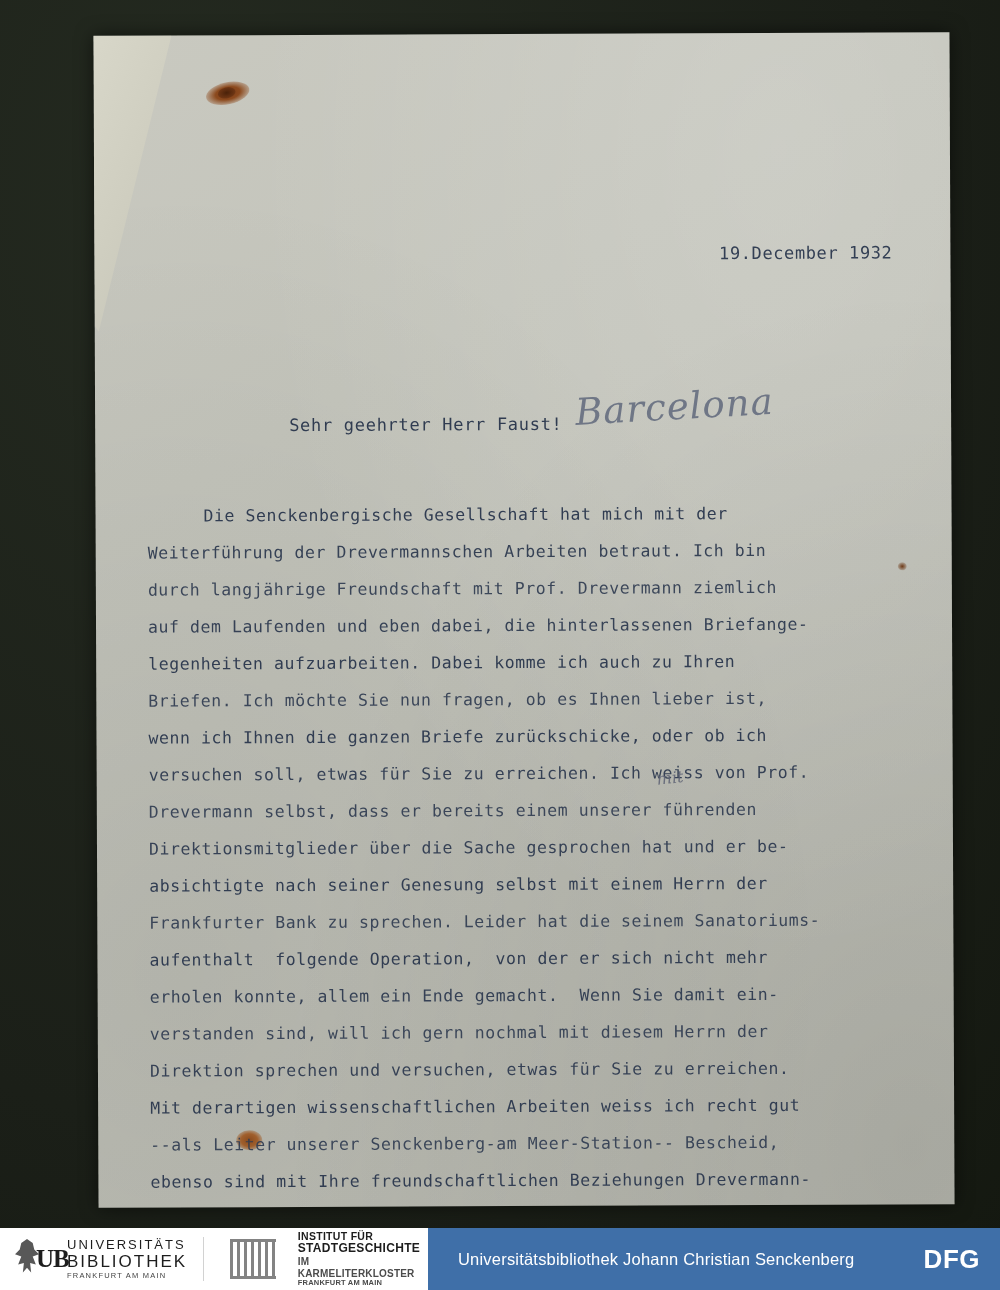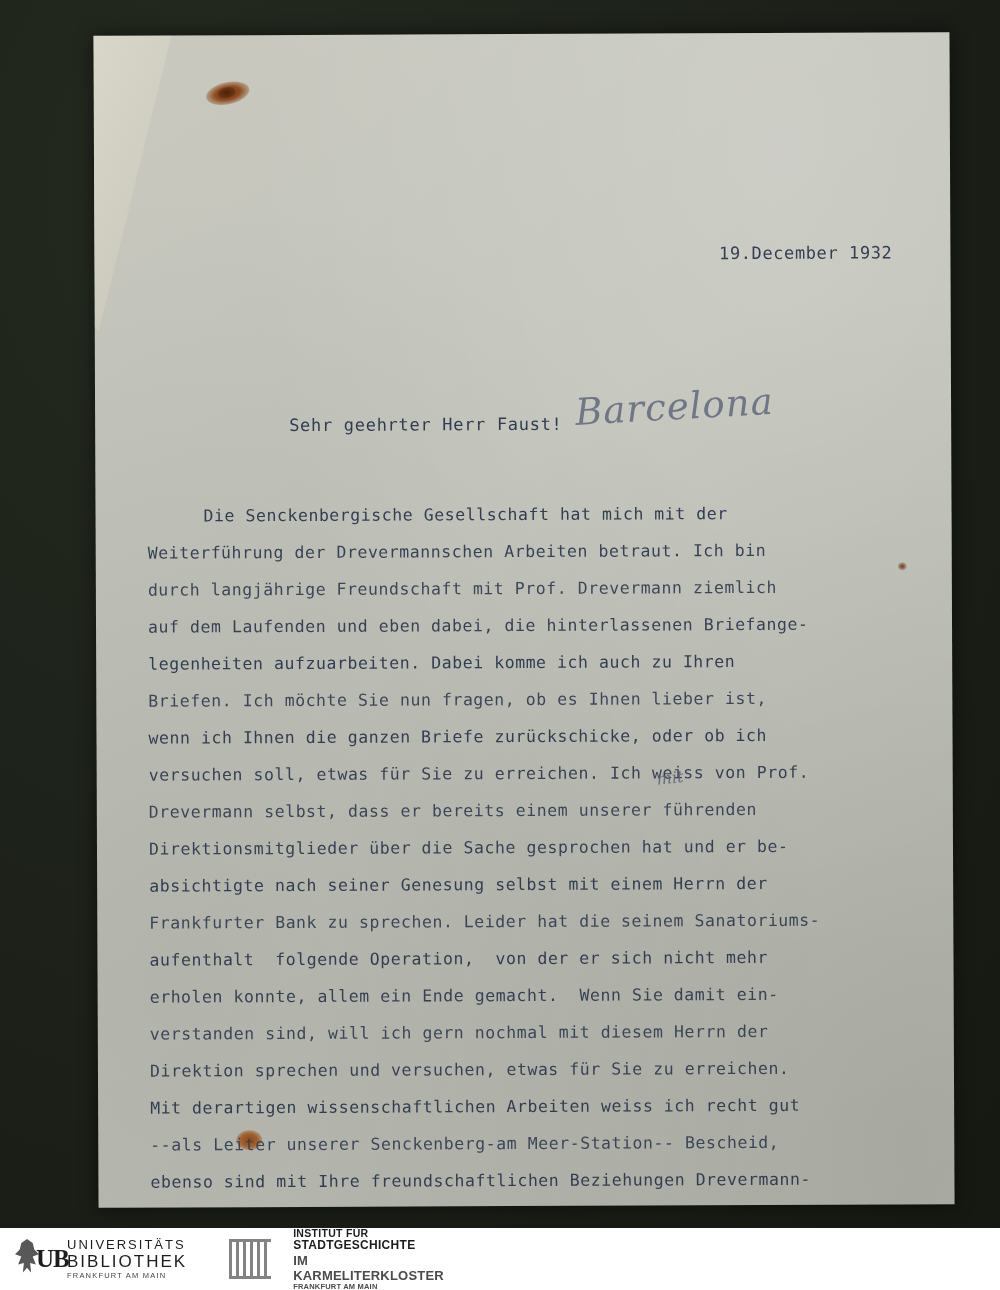--- a/index.html
+++ b/index.html
@@ -243,21 +243,21 @@
     box-sizing: border-box;
     opacity: 0.85;
   }
   #isg-wordmark {
     line-height: 1.16;
     color: #1d1d1d;
     margin-left: 13px;
   }
   #isg-wordmark .l1 { font-size: 10.5px; font-weight: bold; letter-spacing: 0.3px; }
   #isg-wordmark .l2 { font-size: 12px; font-weight: bold; letter-spacing: 0.3px; }
-  #isg-wordmark .l3 { font-size: 13px; font-weight: bold; color: #4b4b4b; letter-spacing: 0.2px; }
+  #isg-wordmark .l3 { font-size: 10px; font-weight: bold; color: #4b4b4b; letter-spacing: 0.2px; }
   #isg-wordmark .l4 { font-size: 7.5px; font-weight: bold; color: #4b4b4b; letter-spacing: 0.2px; }
 
   #footer-center {
     flex: 1;
     height: 62px;
     background: #3f6fa8;
     display: flex;
     align-items: center;
     padding-left: 30px;
     box-sizing: border-box;
@@ -336,14 +336,20 @@
       <div id="isg-mark"></div>
       <div id="isg-wordmark">
         <div class="l1">INSTITUT FÜR</div>
         <div class="l2">STADTGESCHICHTE</div>
         <div class="l3">IM KARMELITERKLOSTER</div>
         <div class="l4">FRANKFURT AM MAIN</div>
       </div>
     </div>
   </div>
 
-
+  <div id="footer-center" style="background: rgb(63, 111, 168);">
+    <span id="footer-institution">Universitätsbibliothek Johann Christian Senckenberg</span>
+  </div>
+
+  <div id="footer-right" style="background: rgb(63, 111, 168);">
+    <span id="dfg-logo">DFG</span>
+  </div>
 </div>
 
 </body></html>

